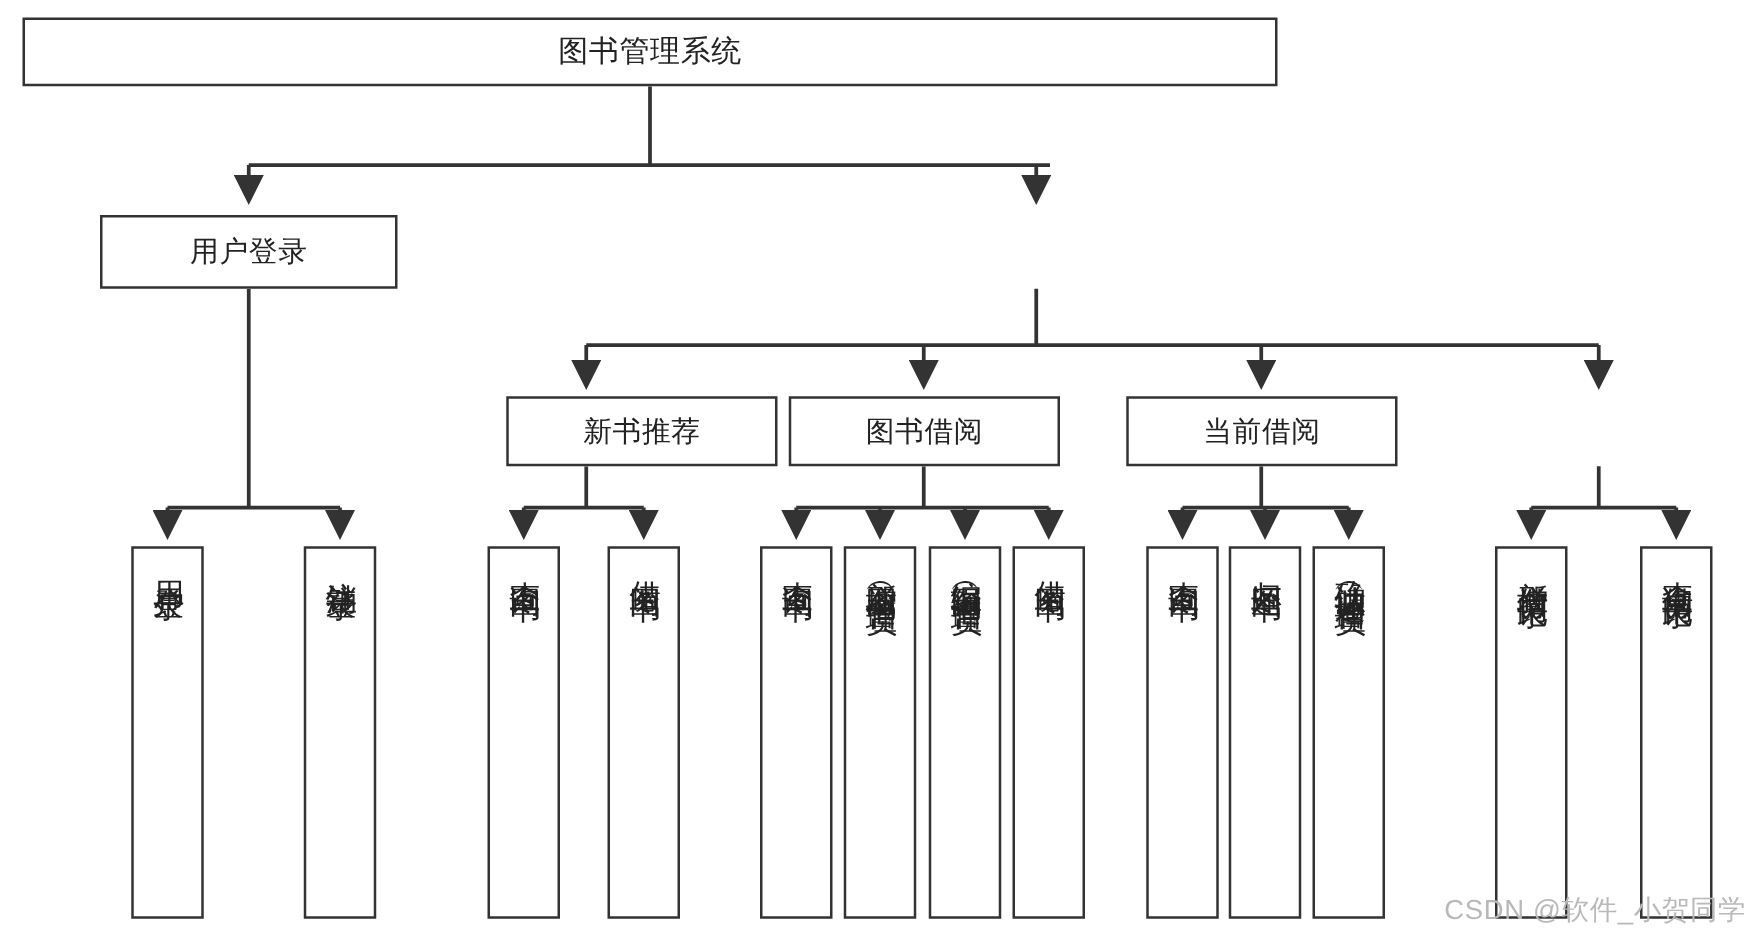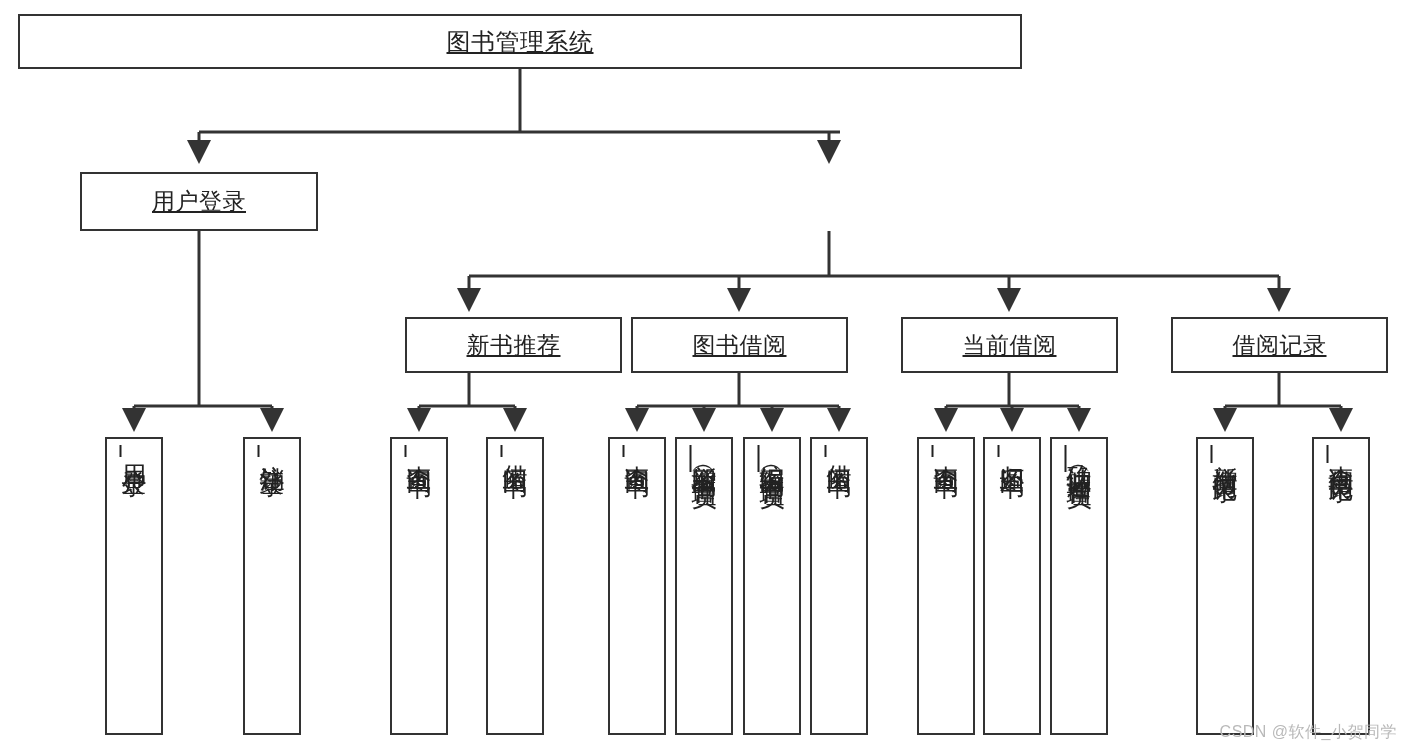--- a/index.html
+++ b/index.html
@@ -34,21 +34,20 @@
     align-items: center;
     justify-content: center;
     color: #222222;
   }
   .node-label {
     display: block;
     text-align: center;
     line-height: 1.16;
     color: #222222;
     letter-spacing: 0.5px;
-    text-decoration: underline;
   }
   
   .node.horiz .node-label {
     font-size: 23px;
     white-space: nowrap;
   }
   .node.root .node-label {
     font-size: 24px;
   }
   
@@ -62,21 +61,21 @@
     font-size: 25px;
     line-height: 1;
     letter-spacing: 3px;
     height: auto;
     max-height: 282px;
   }
   .watermark {
     position: absolute;
     right: 8px;
     bottom: 4px;
-    font-size: 16px;
+    font-size: 22px;
     color: #b9b9b9;
     white-space: nowrap;
     letter-spacing: 0.5px;
   }
 </style>
 </head>
 <body>
 
 <div id="canvas">
 
@@ -140,23 +139,20 @@
 
   <div class="node horiz" style="left:361px; top:317px; width:217px; height:56px;margin-left:44px;">
     <span class="node-label">新书推荐</span>
   </div>
   <div class="node horiz" style="left:631px; top:317px; width:217px; height:56px;">
     <span class="node-label">图书借阅</span>
   </div>
   <div class="node horiz" style="left:901px; top:317px; width:217px; height:56px;">
     <span class="node-label">当前借阅</span>
   </div>
-  <div class="node horiz" style="left:1171px; top:317px; width:217px; height:56px;">
-    <span class="node-label">借阅记录</span>
-  </div>
 
   <div class="node vert" style="left:105px; top:437px; width:58px; height:298px;">
     <span class="node-label">用户登录</span>
   </div>
   <div class="node vert" style="left:243px; top:437px; width:58px; height:298px;">
     <span class="node-label">注销登录</span>
   </div>
   <div class="node vert" style="left:390px; top:437px; width:58px; height:298px;">
     <span class="node-label">查询图书</span>
   </div>

